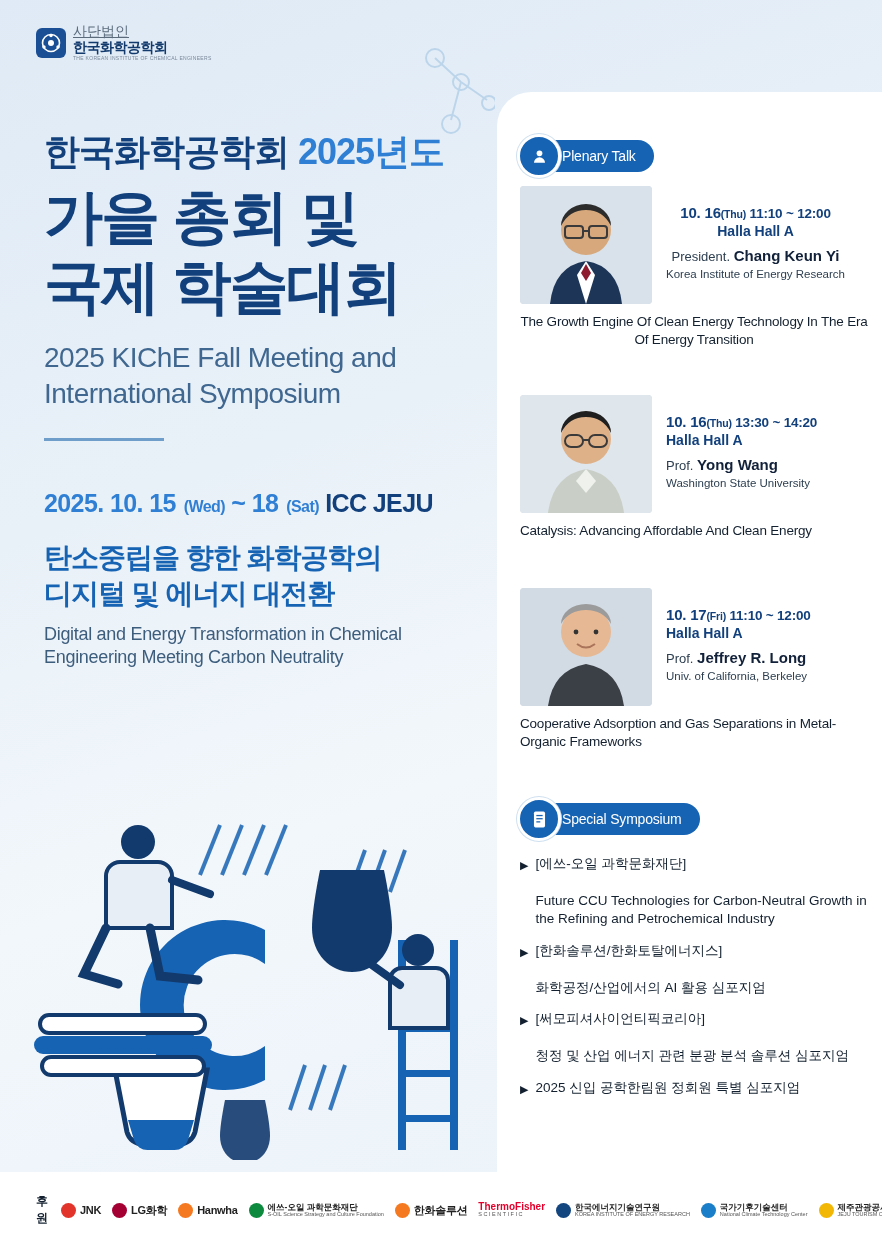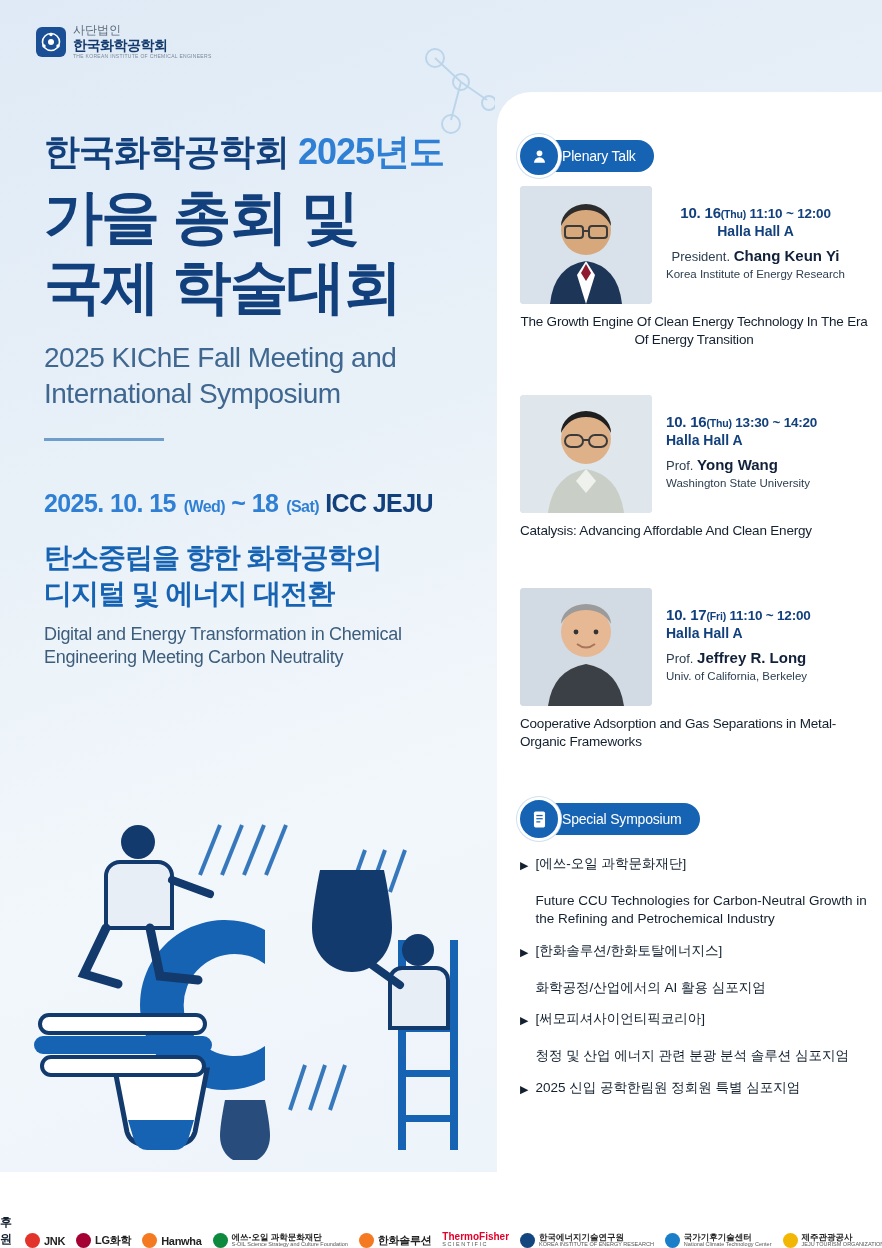--- a/index.html
+++ b/index.html
@@ -25,21 +25,21 @@
   
   .logo{
     position:absolute;left:36px;top:24px;display:flex;align-items:center;gap:7px;
   }
   .logo-mark{
     width:30px;height:30px;border-radius:6px;background:#1a4f96;
     display:flex;align-items:center;justify-content:center;color:#fff;
     font-size:13px;font-weight:bold;letter-spacing:-1px;
   }
   .logo-text{display:flex;flex-direction:column;justify-content:center;}
-  .logo-l1{font-size:12px;color:#5b6b7c;line-height:1.1;}
+  .logo-l1{font-size:14px;color:#5b6b7c;line-height:1.1;text-decoration:underline;}
   .logo-l2{font-size:14px;font-weight:bold;color:#123a6d;line-height:1.15;letter-spacing:-0.5px;}
   .logo-l3{font-size:5px;color:#7b8899;letter-spacing:0.3px;line-height:1.2;}
 
   
   .molecule{position:absolute;left:405px;top:48px;width:90px;height:110px;opacity:.55;}
 
   
   .left{position:absolute;left:44px;top:128px;width:450px;}
   .t-line1{font-size:36px;font-weight:bold;color:#12407c;letter-spacing:-1px;}
   .t-line1 .hl{color:#2f7fd4;}
@@ -102,21 +102,21 @@
   .ss{position:absolute;left:520px;top:855px;width:350px;}
   .ss-item{display:flex;gap:7px;margin-bottom:13px;}
   .ss-tri{color:#13202f;font-size:11px;line-height:1.5;padding-top:2px;}
   .ss-body{flex:1;}
   .ss-org{font-size:13.5px;color:#13202f;line-height:1.35;}
   .ss-desc{font-size:13.5px;color:#13202f;line-height:1.35;margin-top:19px;}
 
   
   .sponsors{
     position:absolute;left:0;bottom:0;width:728px;height:76px;
-    display:flex;align-items:flex-end;gap:11px;box-sizing:border-box;
+    display:flex;align-items:center;gap:11px;padding-left:36px;box-sizing:border-box;
   }
   .sp-label{font-size:12px;font-weight:bold;color:#13202f;margin-right:2px;}
   .sp{display:flex;align-items:center;gap:4px;}
   .sp-ico{width:15px;height:15px;border-radius:50%;}
   .sp-name{font-size:11px;font-weight:bold;color:#222;letter-spacing:-0.3px;white-space:nowrap;}
   .sp-two{display:flex;flex-direction:column;line-height:1.05;}
   .sp-two .a{font-size:8.5px;font-weight:bold;color:#222;white-space:nowrap;}
   .sp-two .b{font-size:5.5px;color:#555;white-space:nowrap;}
 </style>
 </head>

